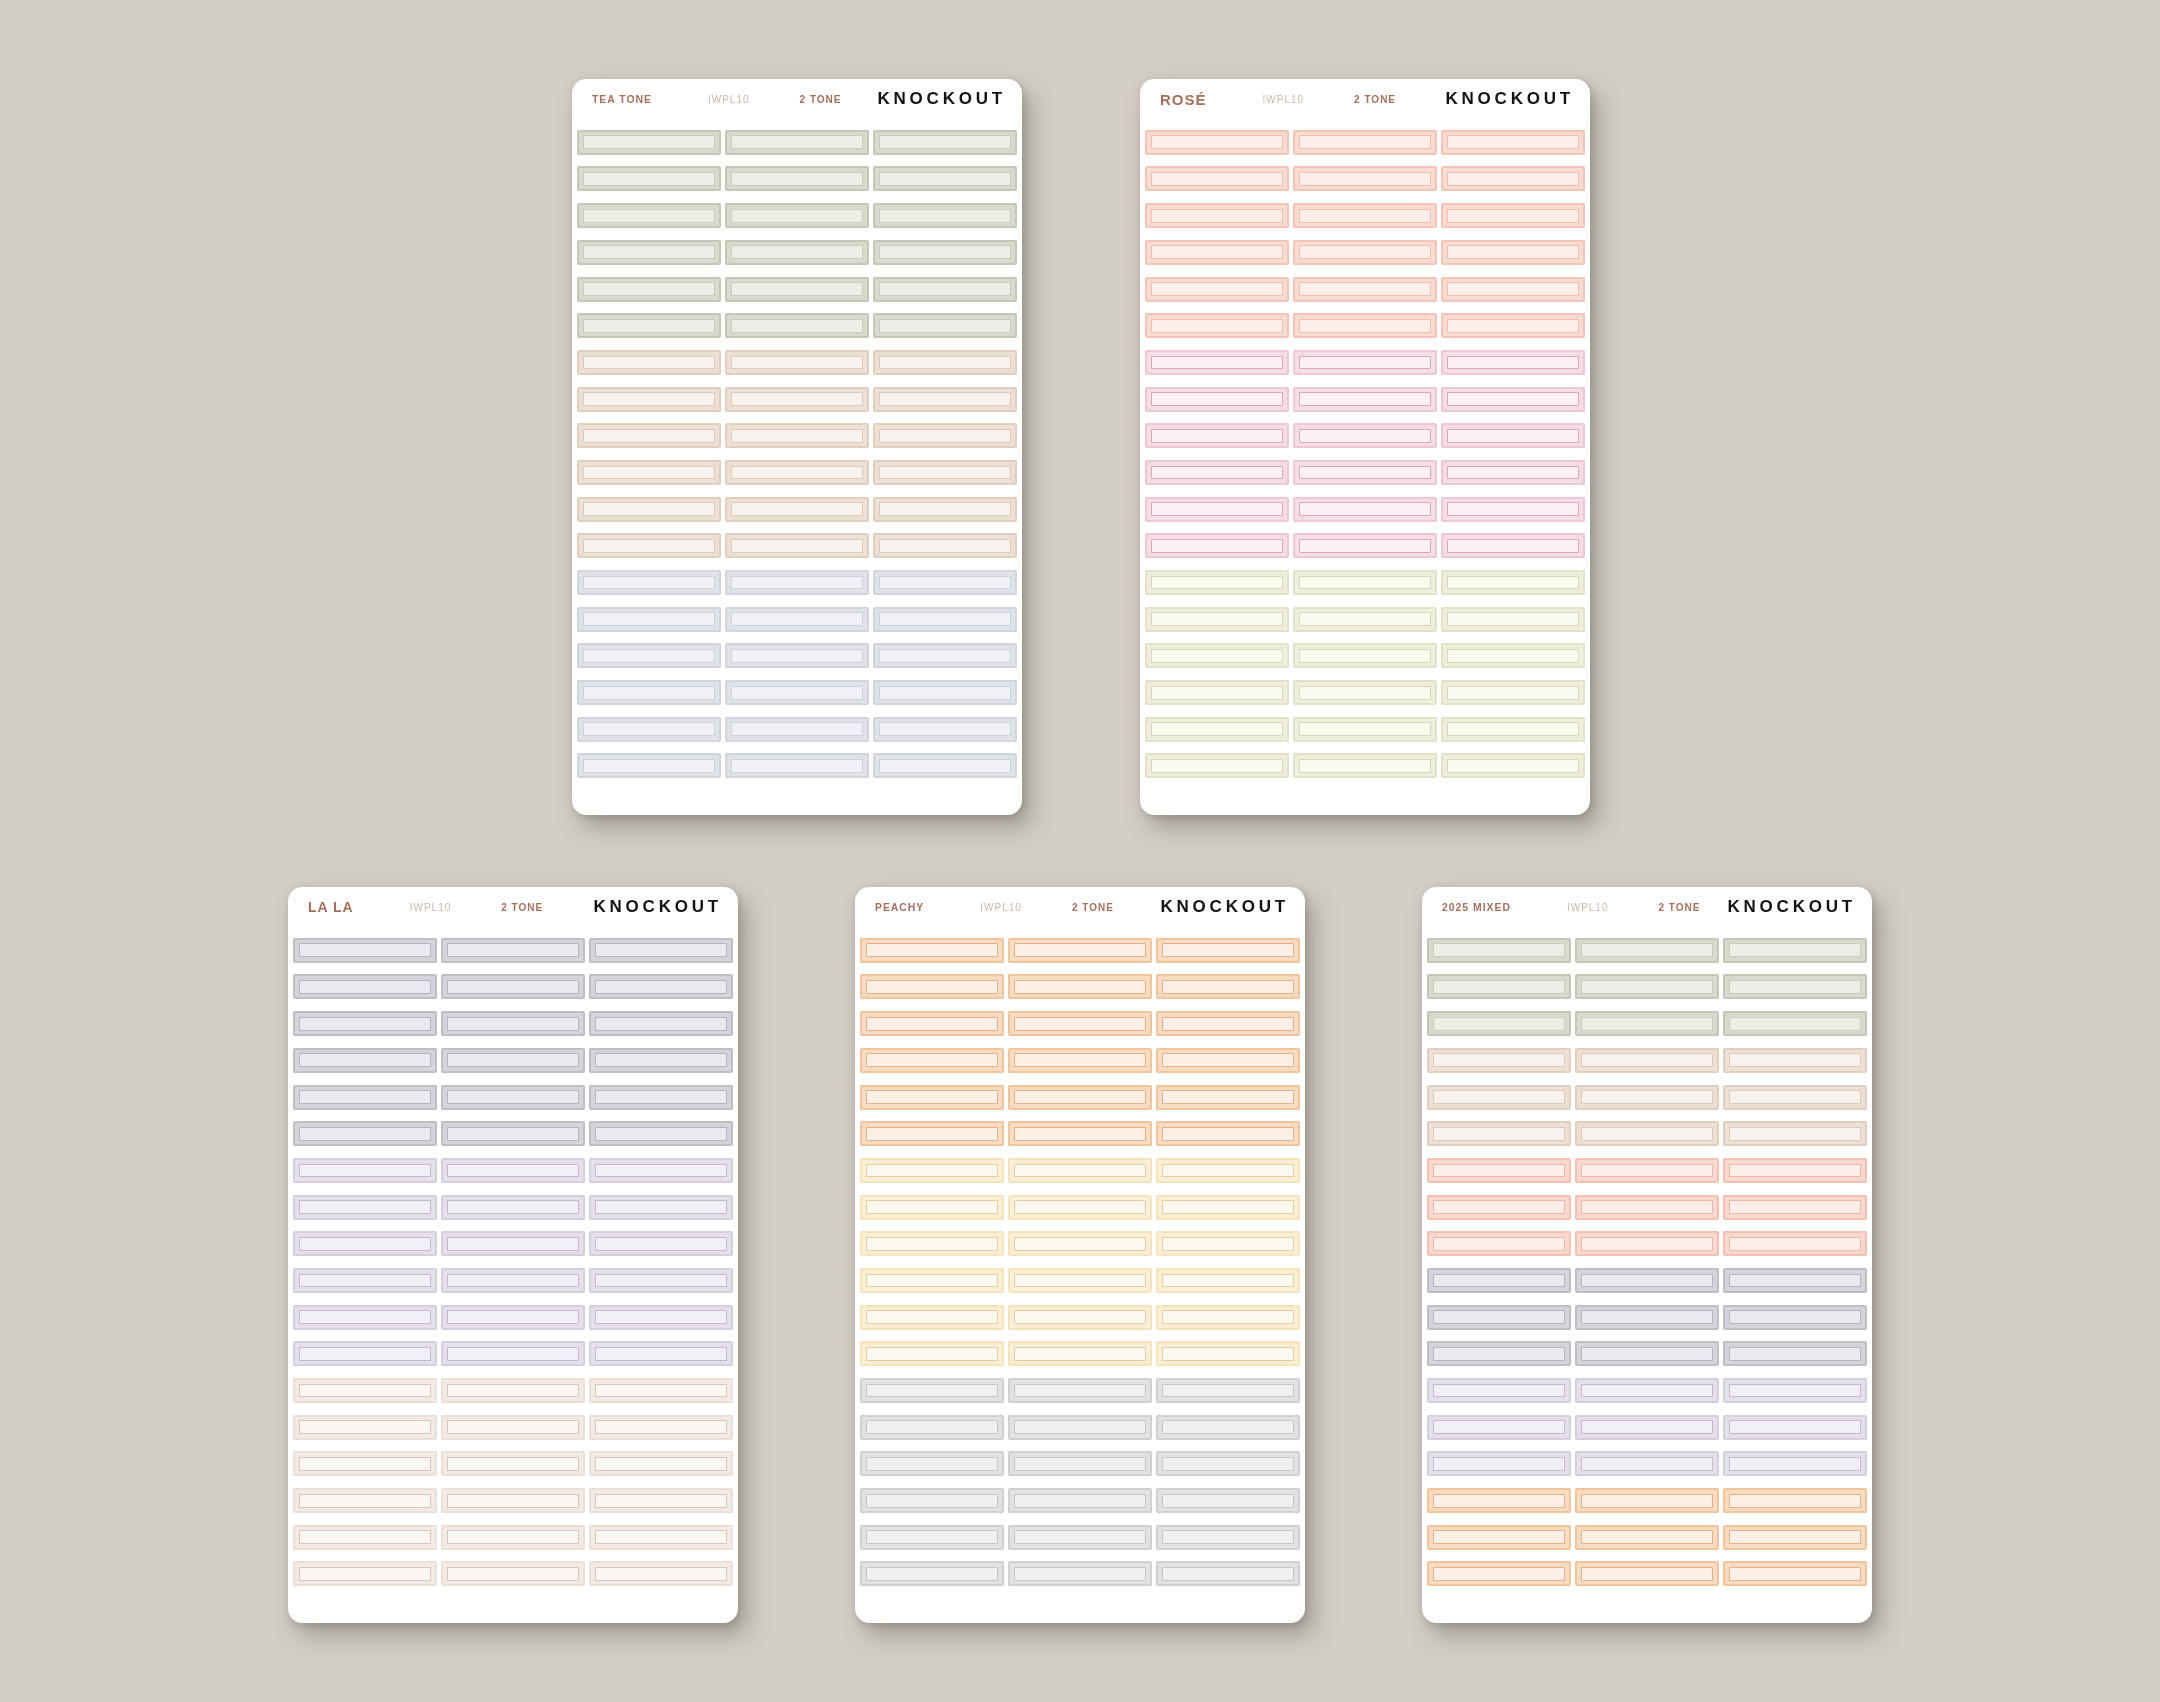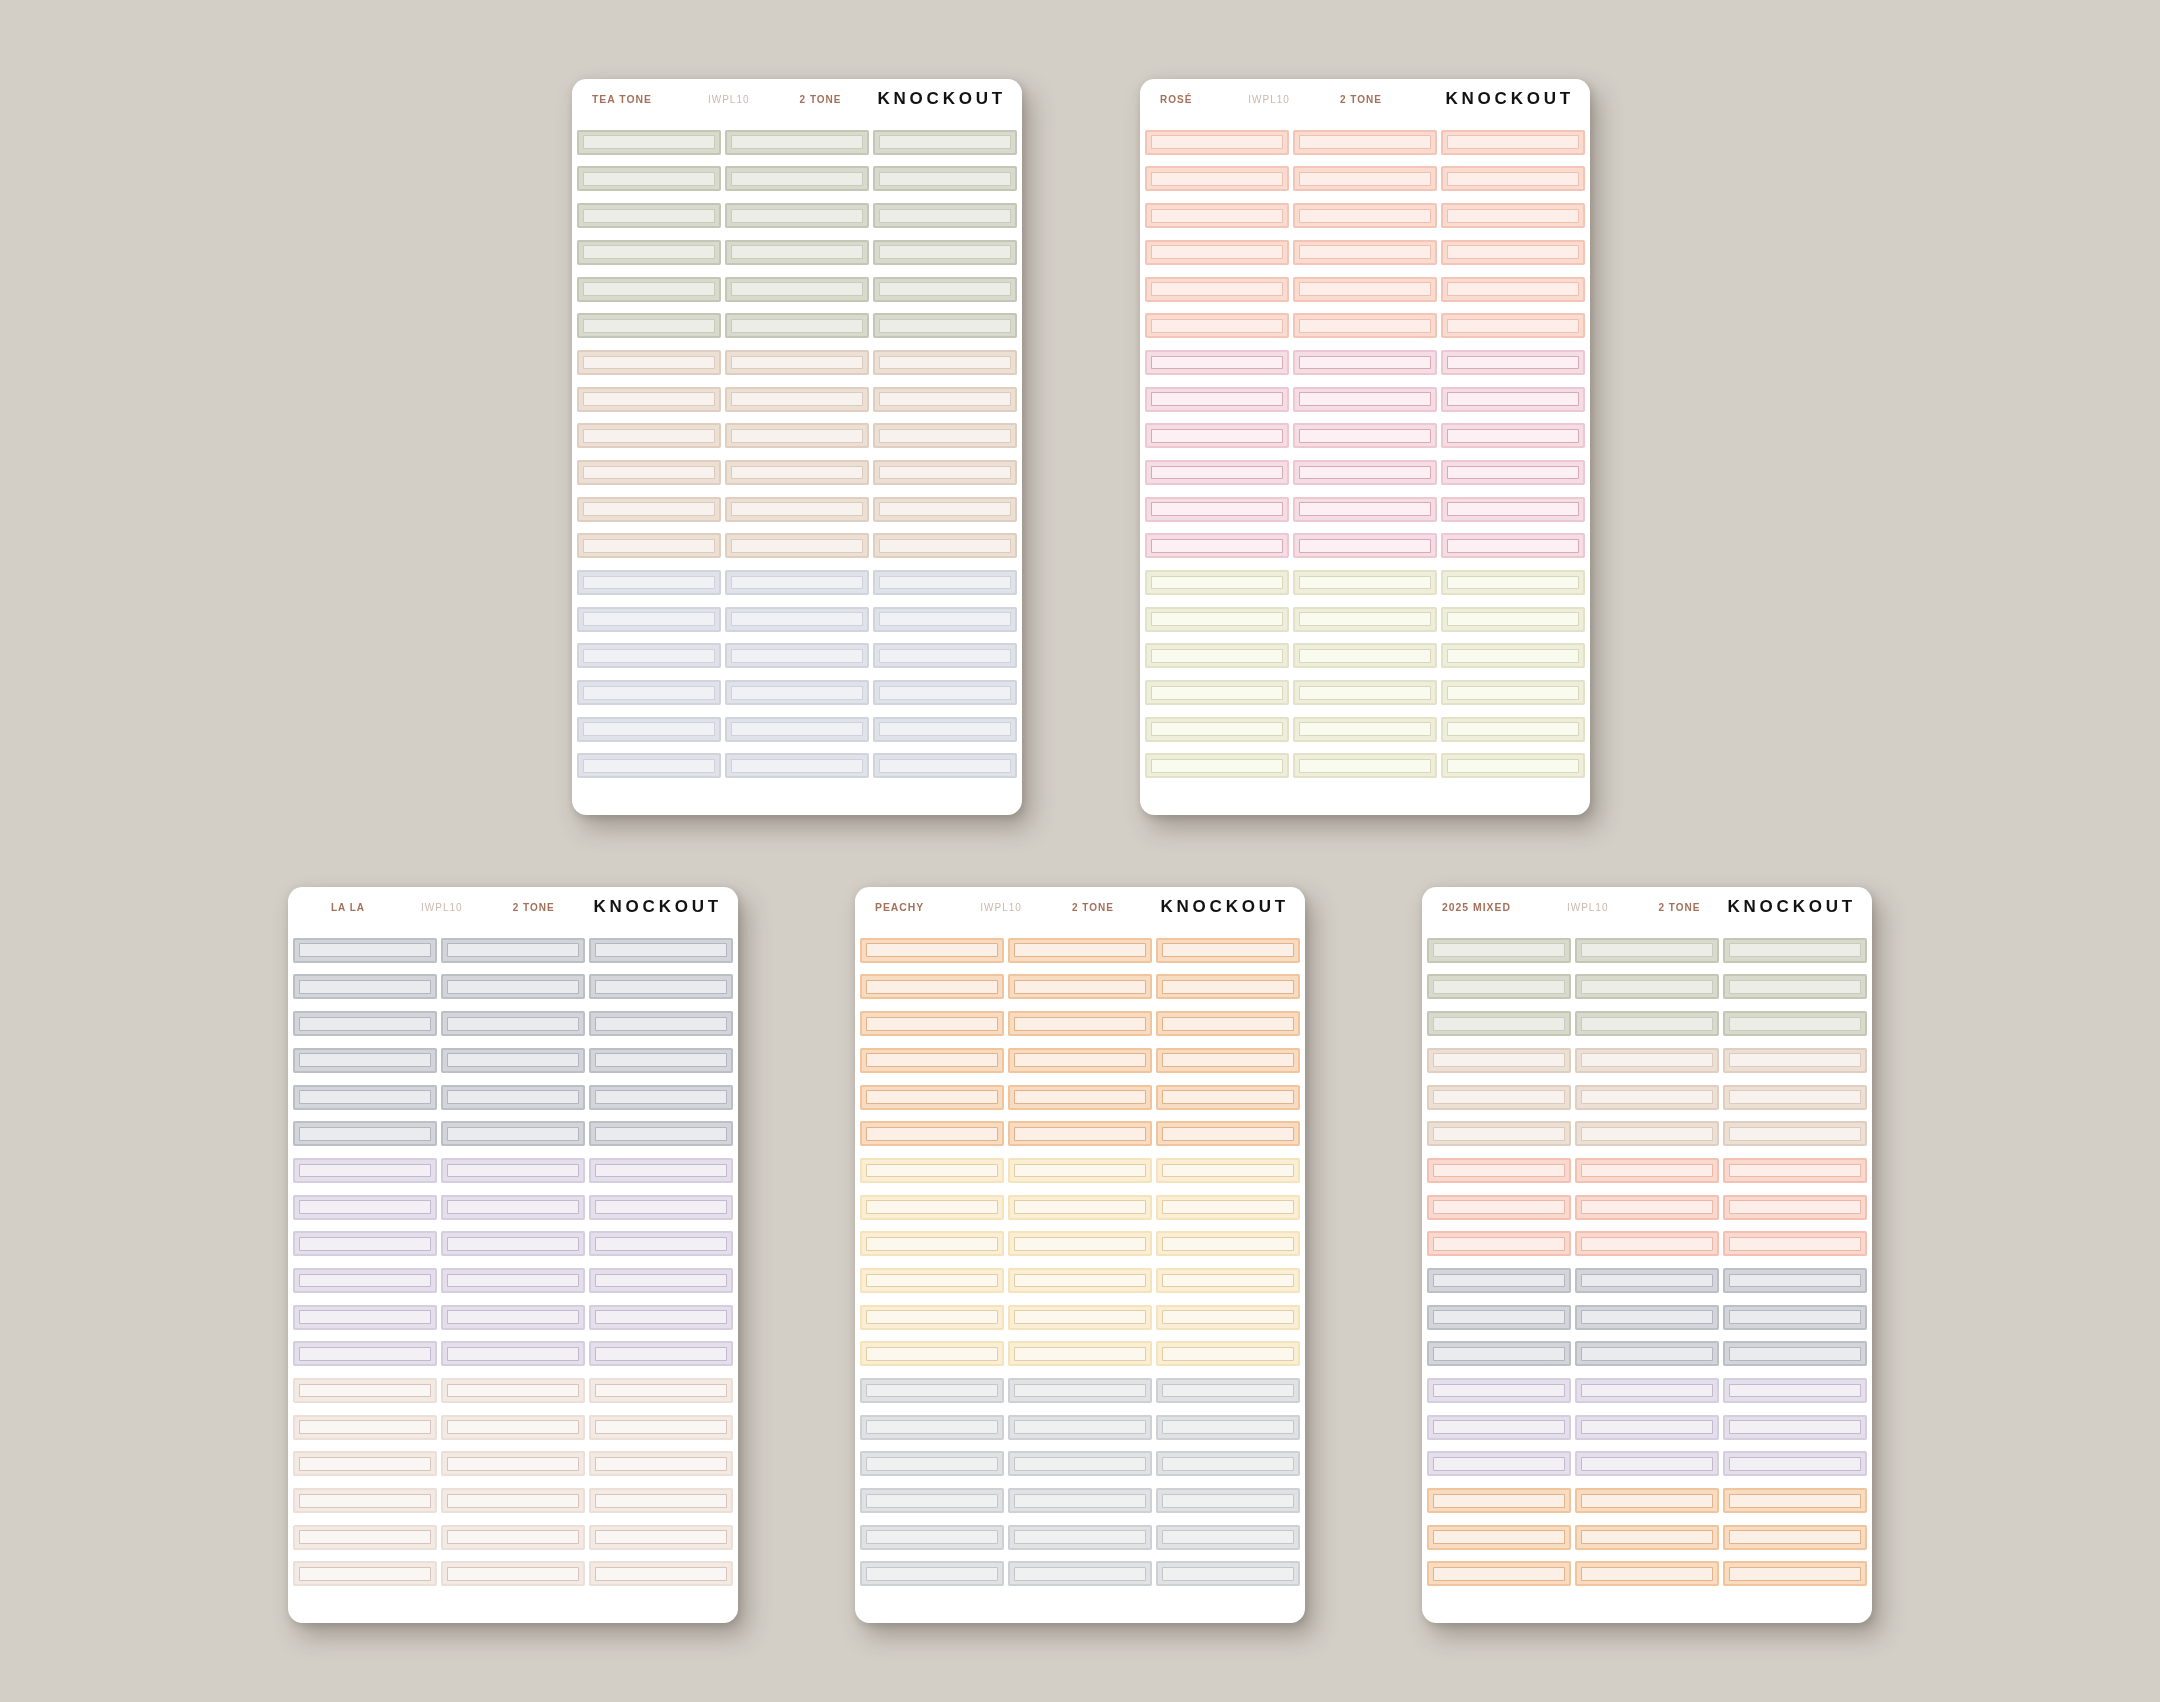--- a/index.html
+++ b/index.html
@@ -315,21 +315,21 @@
           </div>
           <div class="cell">
             <div class="sticker" style="--fill: #f0f1f4; --innerline: #cfd1db; background: rgb(224, 226, 233); border: 2.7px solid rgb(210, 212, 221);"></div>
           </div>
         </div>
         <div class="spacer" style="flex: 1 1 auto;"></div>
       </div>
     </div>
     <div class="sheet" style="left: 1140px; top: 79px; width: 450px; height: 736px;">
       <div class="sheet-header" style="height: 40px;">
-        <span class="hdr-title" style="font-size: 10px;">ROSÉ</span>
+        <span class="hdr-title" style="font-size: 15px;">ROSÉ</span>
         <span class="hdr-code" style="font-size: 10px; margin-left: 56px;">IWPL10</span>
         <span class="hdr-tone" style="font-size: 10px; margin-left: 50px;">2 TONE</span>
         <span class="hdr-brand" style="font-size: 17px;">KNOCKOUT</span>
       </div>
       <div class="grid" style="padding: 0px 5.4px;">
         <div class="grid-row" style="height: 25px; margin-top: 10.8px;">
           <div class="cell">
             <div class="sticker" style="--fill: #fdeee9; --innerline: #efbfb0; background: rgb(249, 219, 208); border: 2.7px solid rgb(244, 197, 182);"></div>
           </div>
           <div class="cell">
@@ -524,21 +524,21 @@
           </div>
           <div class="cell">
             <div class="sticker" style="--fill: #fafbef; --innerline: #d7d7bb; background: rgb(238, 238, 219); border: 2.7px solid rgb(226, 226, 200);"></div>
           </div>
         </div>
         <div class="spacer" style="flex: 1 1 auto;"></div>
       </div>
     </div>
     <div class="sheet" style="left: 288px; top: 887px; width: 450px; height: 736px;">
       <div class="sheet-header" style="height: 40px;">
-        <span class="hdr-title" style="font-size: 10px; margin-left: 23px;">LA LA</span>
+        <span class="hdr-title" style="font-size: 14px;">LA LA</span>
         <span class="hdr-code" style="font-size: 10px; margin-left: 56px;">IWPL10</span>
         <span class="hdr-tone" style="font-size: 10px; margin-left: 50px;">2 TONE</span>
         <span class="hdr-brand" style="font-size: 17px;">KNOCKOUT</span>
       </div>
       <div class="grid" style="padding: 0px 5.4px;">
         <div class="grid-row" style="height: 25px; margin-top: 10.8px;">
           <div class="cell">
             <div class="sticker" style="--fill: #eaebee; --innerline: #b3b6be; background: rgb(211, 213, 218); border: 2.7px solid rgb(188, 191, 198);"></div>
           </div>
           <div class="cell">

